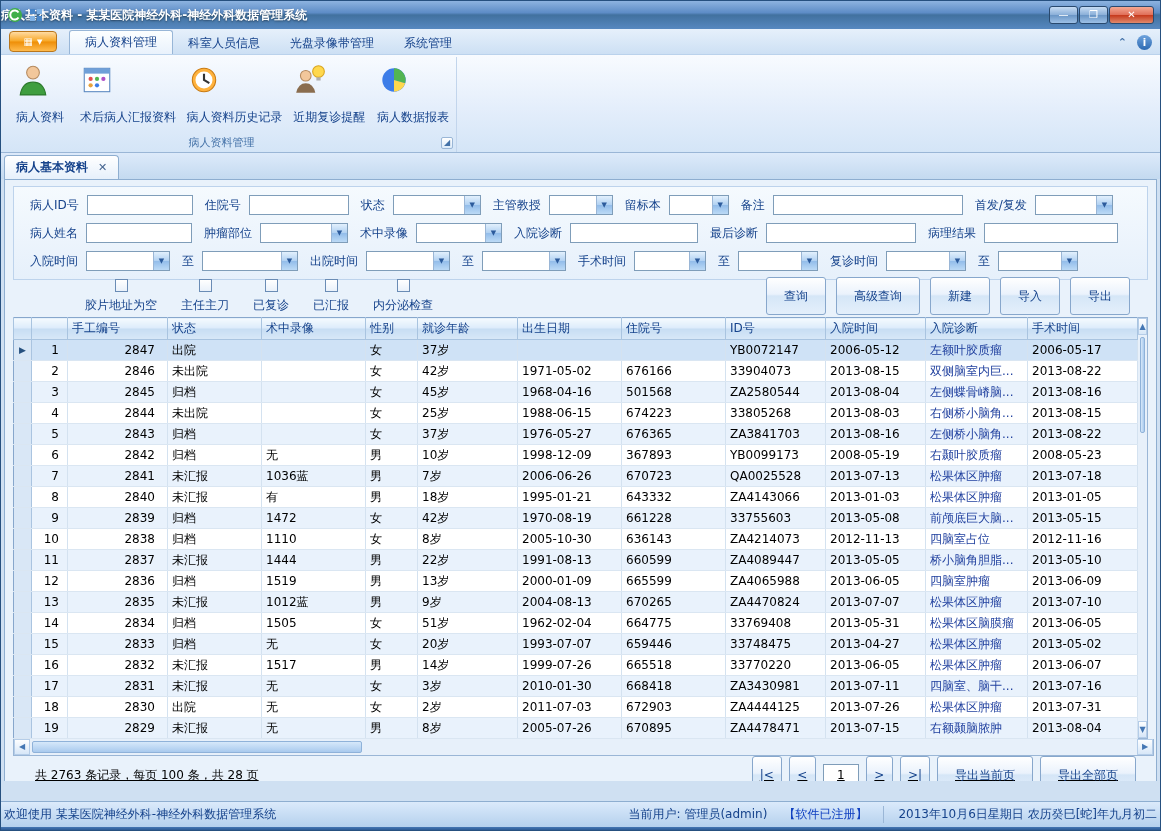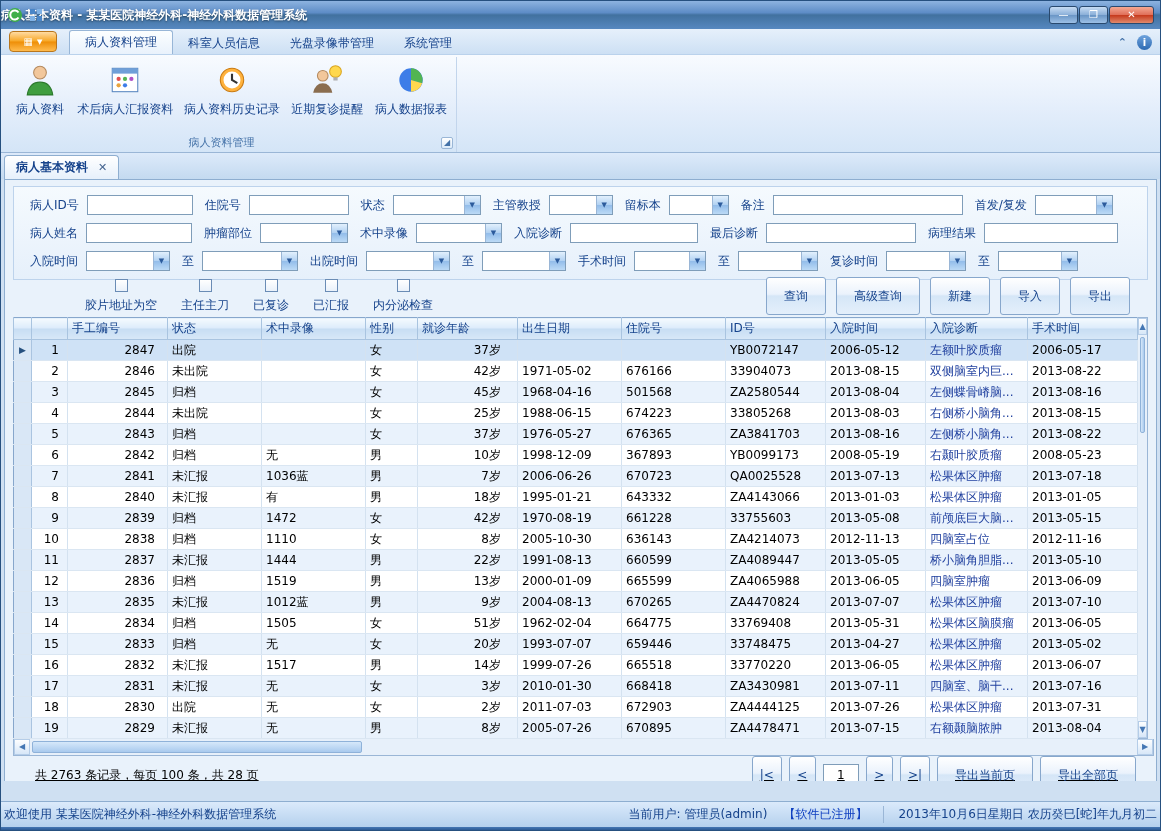--- a/index.html
+++ b/index.html
@@ -20,21 +20,21 @@
   .app-menu-btn { height:21px; width:48px; margin:0 12px 2px 0; border-radius:4px; border:1px solid #b9761c; background:linear-gradient(#ffdba2,#f7a827 48%,#ee8e07 52%,#ffbb4e); display:flex; align-items:center; justify-content:center; gap:4px; color:#fff; font-size:10px; }
   .rtab { height:22px; line-height:22px; padding:0 15px; color:#15428b; white-space:nowrap; }
   .rtab.active { background:linear-gradient(#fcfeff,#e9f2fc); border:1px solid #98b6d7; border-bottom:0; border-radius:3px 3px 0 0; height:24px; line-height:23px; }
   .tabrow-right { margin-left:auto; display:flex; align-items:center; gap:10px; margin-bottom:4px; }
   .chev-up { color:#4472a8; font-weight:bold; font-size:11px; }
   .info-dot { width:15px; height:15px; border-radius:50%; background:linear-gradient(#6fa3dd,#2d6ab2); color:#fff; font-size:10px; font-weight:bold; text-align:center; line-height:15px; }
 
   
   .ribbon-body { flex:0 0 98px; background:linear-gradient(#f8fbff,#e4eefb 55%,#d4e5f7); border-bottom:1px solid #9ab6d6; display:flex; padding:2px 0 0 4px; }
   .ribbon-group { width:452px; position:relative; border-right:1px solid #c2d5ec; display:flex; align-items:flex-start; padding:3px 4px 17px 4px; gap:2px; }
-  .big-btn { min-width:62px; padding:3px 7px; display:flex; flex-direction:column; align-items:center; gap:4px; border-radius:3px; color:#15428b; }
+  .big-btn { min-width:62px; padding:3px 7px; display:flex; flex-direction:column; gap:12px; border-radius:3px; color:#15428b; }
   .big-btn svg { width:34px; height:34px; }
   .big-btn span { font-size:12px; white-space:nowrap; }
   .group-caption { position:absolute; left:0; right:18px; bottom:2px; text-align:center; color:#4472a8; font-size:11px; }
   .dialog-launcher { position:absolute; right:3px; bottom:3px; width:12px; height:12px; border:1px solid #9ab6d6; border-radius:2px; color:#4472a8; font-size:8px; line-height:10px; text-align:center; background:linear-gradient(#fff,#dcebfa); }
 
   
   .doctab-bar { flex:0 0 26px; background:linear-gradient(#ddeafa,#c4daf0); display:flex; align-items:flex-end; padding:2px 3px 0 3px; }
   .doctab { height:24px; display:flex; align-items:center; gap:10px; padding:0 11px; background:linear-gradient(#ffffff,#e6f0fb); border:1px solid #8eaed0; border-bottom:0; border-radius:4px 4px 0 0; color:#15428b; font-weight:bold; }
   .doctab .close-x { color:#44638f; font-weight:normal; font-size:11px; }
 
@@ -60,21 +60,21 @@
   .grid-wrap { display:flex; margin-top:5px; }
   table.grid { border-collapse:collapse; table-layout:fixed; width:1124px; background:#fff; border:1px solid #87a7cc; }
   .grid th { height:22px; background:linear-gradient(#f5fafe,#ddecfb 45%,#c7ddf3 50%,#d8e8f8); border:1px solid #a9c4e0; border-top:0; color:#15428b; font-weight:normal; text-align:left; padding:0 4px; overflow:hidden; white-space:nowrap; font-size:12px; }
   .grid td { height:21px; border-right:1px solid #d4e2f0; border-bottom:1px solid #dae6f2; padding:0 4px; white-space:nowrap; overflow:hidden; font-size:12px; }
   tr.odd td { background:#e9f2fc; }
   tr.even td { background:#ffffff; }
   tr.sel td { background:#cfe2f6; }
   .grid tbody tr td.ind { background:#d9e7f6; border-right:1px solid #aac4e0; color:#26507f; font-size:9px; text-align:center; padding:0; }
   td.num { text-align:right; padding-right:8px; }
   td.col-sn { text-align:right; padding-right:12px; }
-  td.col-age { text-align:right; padding-right:16px;margin-top:11px; }
+  td.col-age { text-align:left; padding-right:16px;margin-top:11px; }
   td.col-diag { color:#1f3f9e; }
 
   .vscroll { width:17px; border:1px solid #9ab6d6; border-left:0; background:#e7f0fa; display:flex; flex-direction:column; }
   .sarrow { flex:0 0 16px; background:linear-gradient(#fdfeff,#d7e7f8); border:1px solid #b5cde8; color:#4577b4; font-size:8px; text-align:center; line-height:15px; }
   .vthumb { height:96px; margin:2px; background:linear-gradient(90deg,#d6e8fa,#a9caee); border:1px solid #8fb2d9; border-radius:2px; }
   .hscroll { height:17px; width:1141px; border:1px solid #9ab6d6; border-top:0; background:#e7f0fa; display:flex; align-items:stretch; }
   .hthumb { width:330px; margin:2px; background:linear-gradient(#d6e8fa,#a9caee); border:1px solid #8fb2d9; border-radius:2px; }
   .hspacer { flex:1; }
 
   

